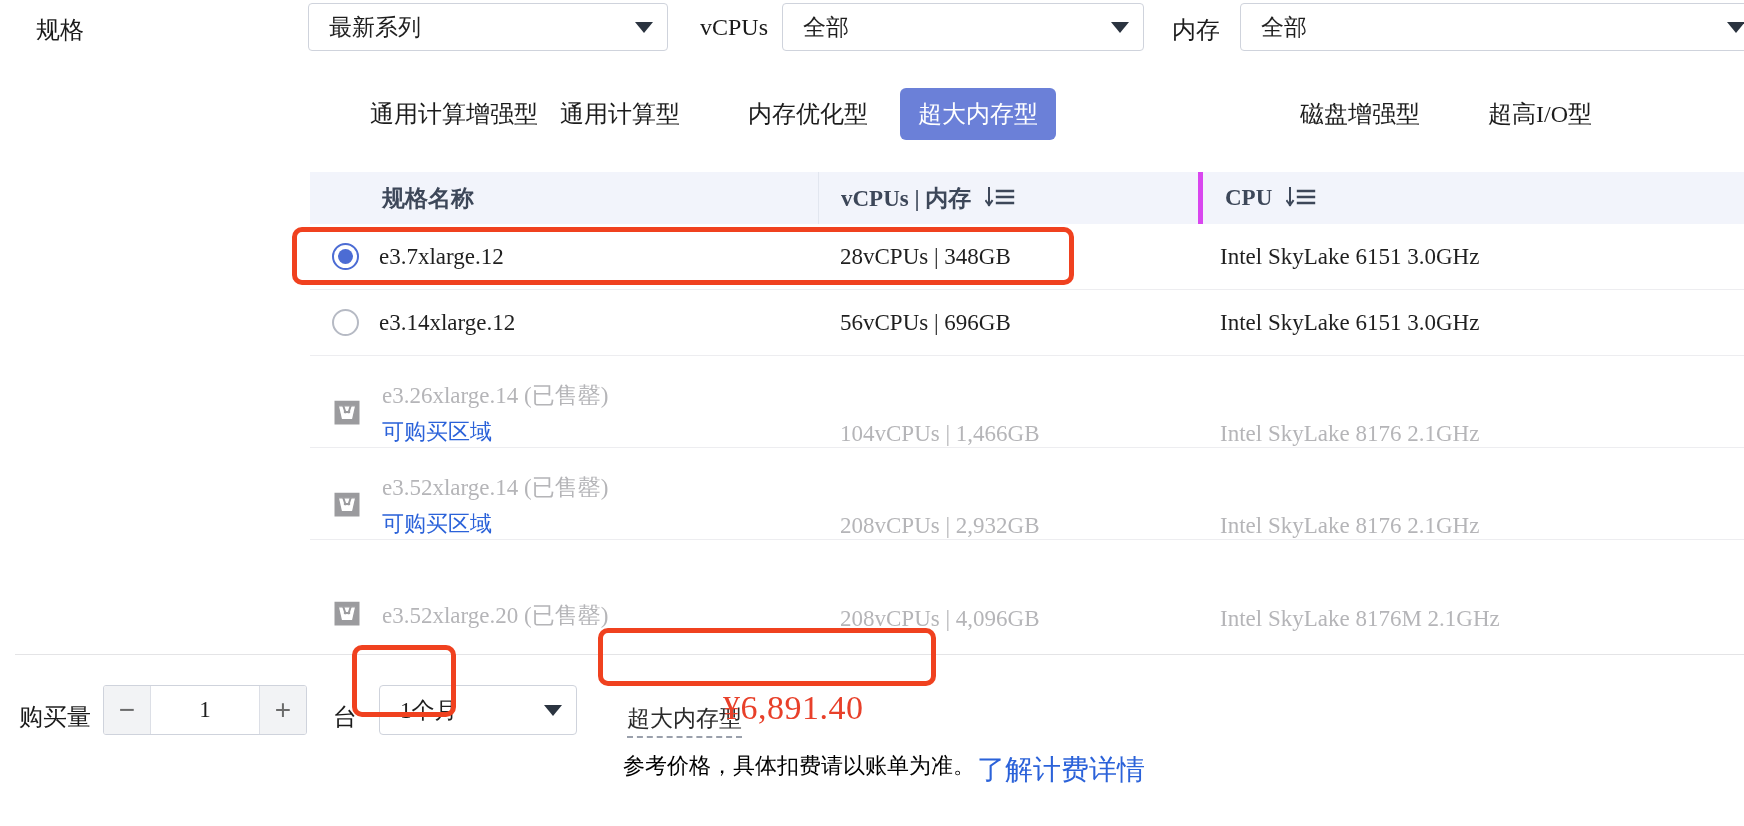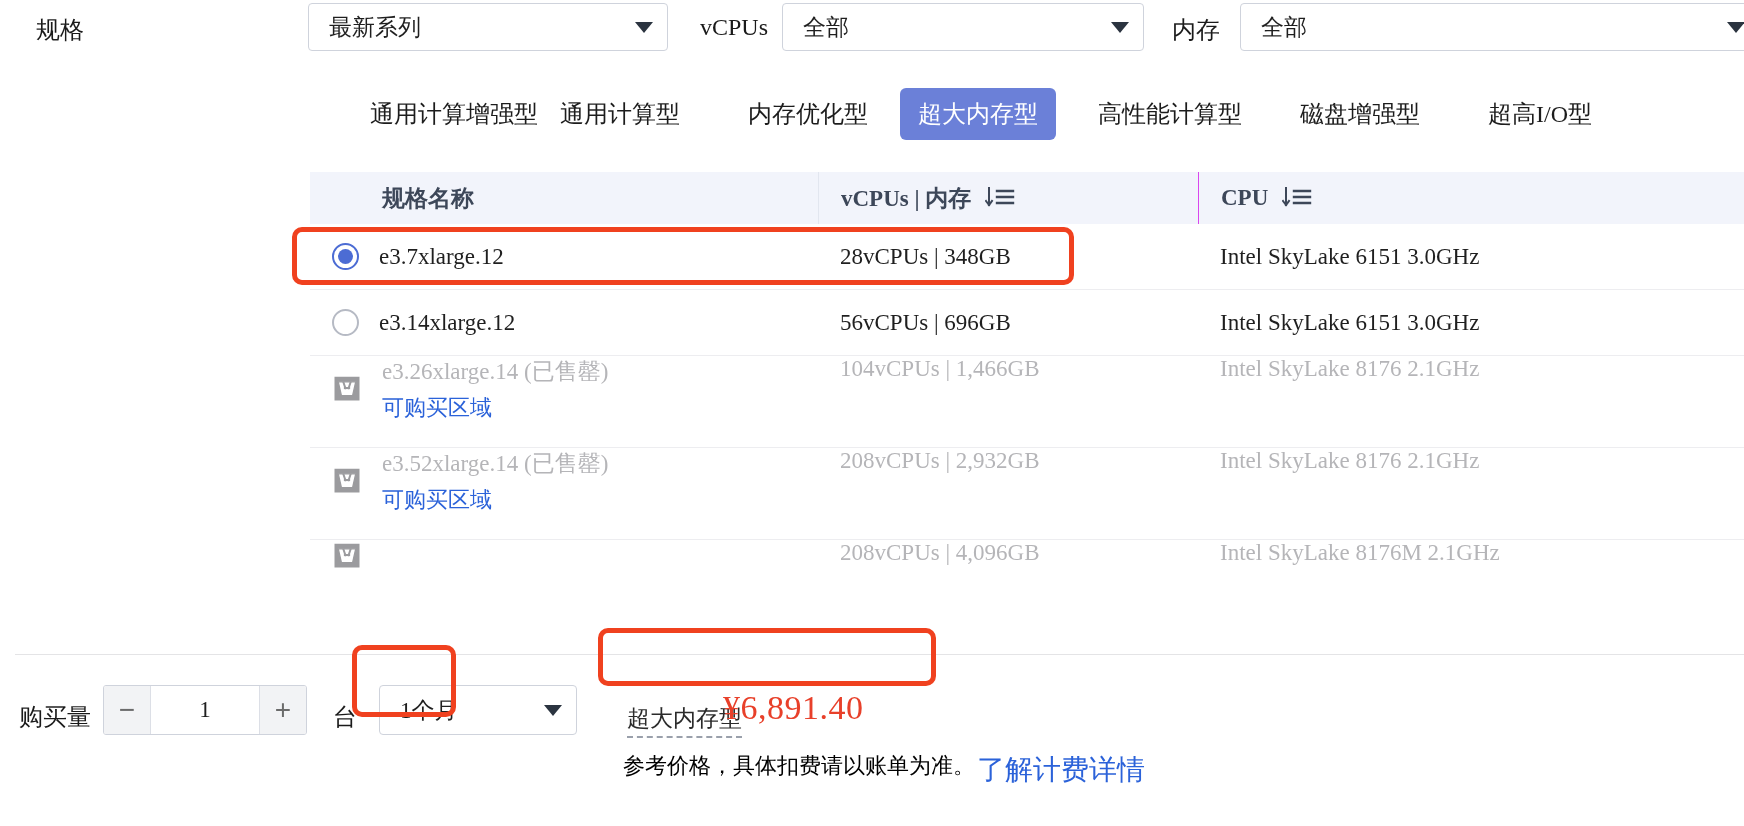--- a/index.html
+++ b/index.html
@@ -60,32 +60,32 @@
     display: flex; height: 52px; align-items: center;
     background: #f2f4fb;
   }
   .th {
     font-size: 23px; font-weight: bold; color: #3d4759;
     display: flex; align-items: center; height: 52px;
     font-family: "Liberation Serif", serif;
   }
   .th-name { width: 508px; padding-left: 72px; }
   .th-vcpu { width: 380px; padding-left: 22px; border-left: 1px solid #e2e6ef; }
-  .th-cpu  { width: 542px; padding-left: 22px; border-left: 1px solid #d946ef; }
+  .th-cpu  { width: 542px; padding-left: 22px; border-left: 5px solid #d946ef; }
   .sort-icon {
     display: inline-block; margin-left: 14px; position: relative;
     width: 30px; height: 24px;
   }
   .sort-icon svg { display:block; }
 
   .trow {
     display: flex; align-items: center; height: 66px;
     border-bottom: 1px solid #ededf0; background: #fff;
   }
-  .trow.tall { height: 92px; align-items: flex-start; }
+  .trow.tall { height: 92px; align-items: flex-end; }
   .trow.noborder { border-bottom: none; }
   .cell-name { width: 508px; display: flex; align-items: center; padding-left: 22px; }
   .cell-vcpu { width: 380px; padding-left: 22px; }
   .cell-cpu  { width: 546px; padding-left: 22px; }
   .cell-vcpu, .cell-cpu {
     font-size: 23px; color: #1f1f1f; font-family: "Liberation Serif", serif;
     white-space: nowrap;
   }
   .name-text {
     font-size: 23px; color: #1f1f1f; margin-left: 20px;
@@ -197,21 +197,20 @@
       <span class="sel-value">全部</span>
       <span class="caret"></span>
     </div>
   </div>
 
   <div class="tabs" id="tabs-container">
       <div class="tab" style="left: 352px;">通用计算增强型</div>
       <div class="tab" style="left: 542px;">通用计算型</div>
       <div class="tab" style="left: 730px;">内存优化型</div>
       <div class="tab active" style="left: 900px;">超大内存型</div>
-      <div class="tab" style="left: 1080px;">高性能计算型</div>
       <div class="tab" style="left: 1282px;">磁盘增强型</div>
       <div class="tab" style="left: 1470px;">超高I/O型</div>
     </div>
 
   <div class="table">
     <div class="thead">
       <div class="th th-name">
         <span>规格名称</span>
       </div>
       <div class="th th-vcpu">
@@ -286,20 +285,23 @@
         </div>
         <div class="trow tall dim noborder">
           <div class="cell-name">
             <span><svg class="cart-icon" viewBox="0 0 24 24" aria-hidden="true">
                 <rect x="2" y="3" width="20" height="19" fill="#9b9b9e"></rect>
                 <path d="M5 7 L19 7 L16.5 18 L7.5 18 Z" fill="#ffffff"></path>
                 <path d="M5 7 L19 7 L16.5 18 L7.5 18 Z" fill="none" stroke="#9b9b9e" stroke-width="1"></path>
                 <path d="M9 7 L11 13 M15 7 L13 13" stroke="#9b9b9e" stroke-width="1.6"></path>
                 <path d="M9.5 12 H14.5" stroke="#9b9b9e" stroke-width="1.6"></path>
               </svg></span>
+            <div class="namecol">
+              <span class="name-text">e3.52xlarge.20 (已售罄)</span>
+            </div>
           </div>
           <div class="cell-vcpu">208vCPUs | 4,096GB</div>
           <div class="cell-cpu">Intel SkyLake 8176M 2.1GHz</div>
         </div>
       </div>
   </div>
 
   <div class="bottom-bar">
     <span class="bb-label">购买量</span>
 

